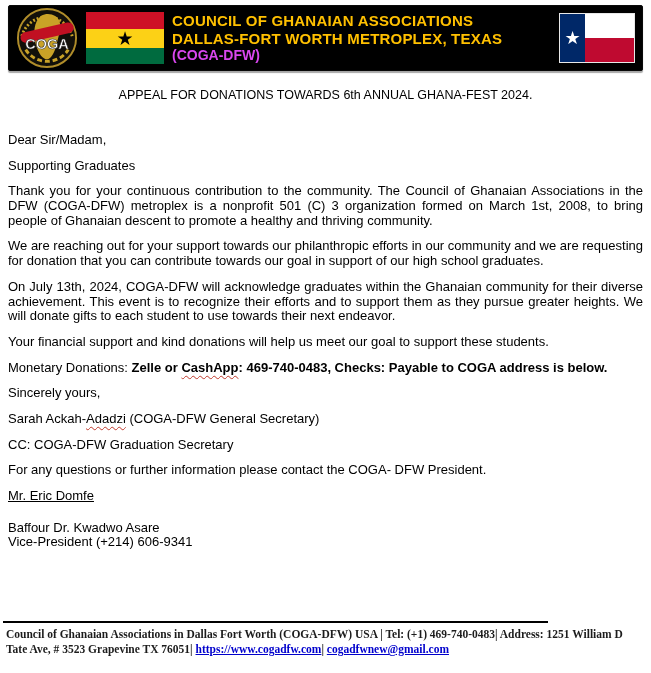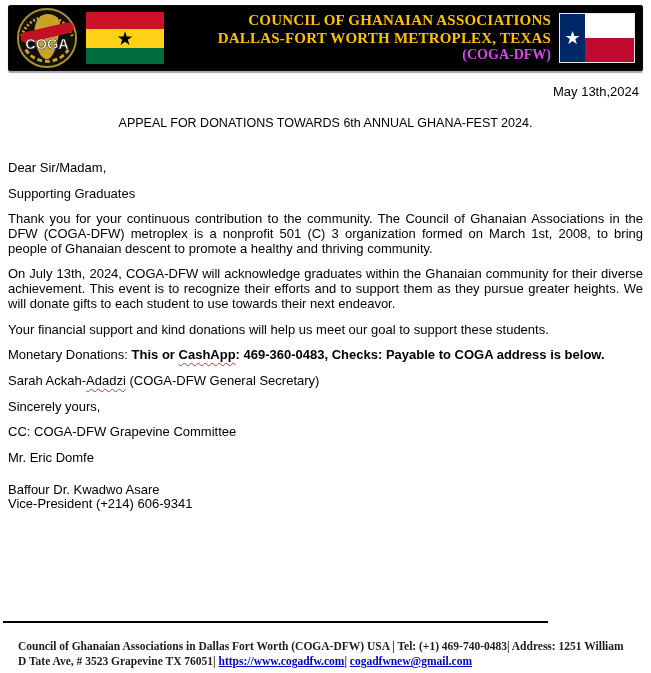--- a/index.html
+++ b/index.html
@@ -29,21 +29,21 @@
   .logo-wrap { width: 62px; height: 62px; flex: 0 0 auto; }
   .ghana-flag {
     width: 78px; height: 52px; flex: 0 0 auto;
     display: flex; flex-direction: column;
   }
   .ghana-flag .stripe { flex: 1; display: flex; align-items: center; justify-content: center; }
   .g-red   { background: #CE1126; }
   .g-gold  { background: #FCD116; }
   .g-green { background: #006B3F; }
   .black-star { color: #000; font-size: 19px; line-height: 1; }
-  .banner-title { flex: 1; text-align: right; font-family: Liberation Serif, serif; }
+  .banner-title { flex: 1; text-align: left; }
   .line-gold {
     color: #FFC000; font-weight: bold; font-size: 15px; line-height: 1.18;
     letter-spacing: .2px;
   }
   .line-white { color: #d946ef; font-weight: bold; font-size: 14px; line-height: 1.2; }
   .texas-flag {
     width: 76px; height: 50px; flex: 0 0 auto;
     display: flex; border: 1px solid #e8e8e8;
   }
   .tx-blue {
@@ -55,40 +55,40 @@
   .tx-white { flex: 1; background: #fff; }
   .tx-red   { flex: 1; background: #BF0A30; }
 
   
   .date { text-align: right; font-size: 13px; margin: 13px 4px 0 0; }
   .subject { text-align: center; font-weight: normal; font-size: 12.5px; margin-top: 17px; }
   .body-text { font-size: 13px; line-height: 1.13; margin-top: 31px; }
   .para { margin: 0 0 11px 0; }
   .just { text-align: justify; }
   .tight { margin: 0; }
-  .block-gap { margin-bottom: 17px; }
+  .block-gap { margin-bottom: 17px; text-decoration: underline; }
   .squiggle {
     text-decoration-line: underline;
     text-decoration-style: wavy;
     text-decoration-color: #c0392b;
     text-decoration-thickness: 1px;
     text-underline-offset: 3px;
     margin-top: 35px;
   }
 
   
   .footer { position: absolute; left: 0; right: 0; top: 621px; padding: 0 4px 0 2px; }
   .rule { width: 545px; height: 2px; background: #000; margin: 0 0 3px 1px; }
   .footer-text {
     font-family: "Liberation Serif", serif;
     font-weight: bold;
     font-size: 11.5px;
     line-height: 1.3;
     color: #1c1c1c;
-    margin: 16px;
+    margin: 4px;
   }
   .flink { color: #0000cc; text-decoration: underline; cursor: pointer; }
 </style>
 </head>
 <body>
 
 <div class="page">
 
   <header class="banner">
     <div class="logo-wrap">
@@ -121,34 +121,35 @@
       <div class="tx-blue">
         <span class="tx-star">★</span>
       </div>
       <div class="tx-right">
         <div class="tx-white"></div>
         <div class="tx-red"></div>
       </div>
     </div>
   </header>
 
-  <div class="date">May 13th,2024</div>
 
   <div class="subject">APPEAL FOR DONATIONS TOWARDS 6th ANNUAL GHANA-FEST 2024.</div>
 
   <div class="body-text">
     <p class="para">Dear Sir/Madam,</p>
     <p class="para">Supporting Graduates</p>
     <p class="para just">Thank you for your continuous contribution to the community. The Council of Ghanaian Associations in the DFW (COGA-DFW) metroplex is a nonprofit 501 (C) 3 organization formed on March 1st, 2008, to bring people of Ghanaian descent to promote a healthy and thriving community.</p>
+    <p class="para just">We are reaching out for your support towards our philanthropic efforts in our community and we are requesting for donation that you can contribute towards our goal in support of our high school graduates.</p>
     <p class="para just">On July 13th, 2024, COGA-DFW will acknowledge graduates within the Ghanaian community for their diverse achievement. This event is to recognize their efforts and to support them as they pursue greater heights. We will donate gifts to each student to use towards their next endeavor.</p>
     <p class="para">Your financial support and kind donations will help us meet our goal to support these students.</p>
-    <p class="para"><span>Monetary Donations: </span><b><span>This or </span><span class="squiggle">CashApp</span><span>: 469-360-0483, Checks: Payable to COGA address is below.</span></b></p>
+    <p class="para"><span>Monetary Donations: </span><b><span>Zelle or </span><span class="squiggle">CashApp</span><span>: 469-740-0483, Checks: Payable to COGA address is below.</span></b></p>
+    <p class="para">Sincerely yours,</p>
     <p class="para"><span>Sarah Ackah-</span><span class="squiggle">Adadzi</span><span> (COGA-DFW General Secretary)</span></p>
-    <p class="para">Sincerely yours,</p>
-    <p class="para">CC: COGA-DFW Grapevine Committee</p>
+    <p class="para">CC: COGA-DFW Graduation Secretary</p>
+    <p class="para">For any questions or further information please contact the COGA- DFW President.</p>
     <div class="block-gap">
       <p class="tight">Mr. Eric Domfe</p>
     </div>
     <div>
       <p class="tight">Baffour Dr. Kwadwo Asare</p>
       <p class="tight">Vice-President (+214) 606-9341</p>
     </div>
   </div>
 </div>
 

